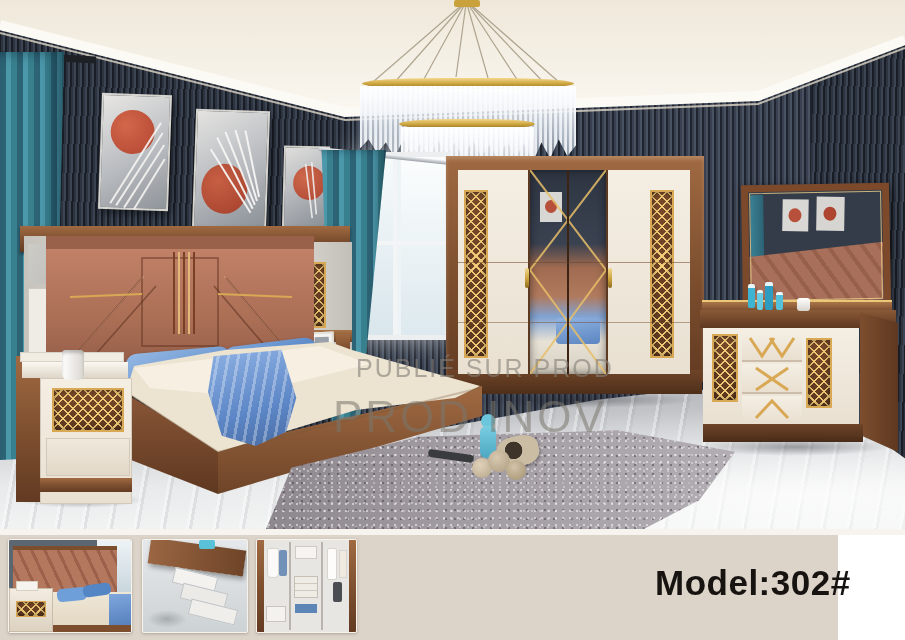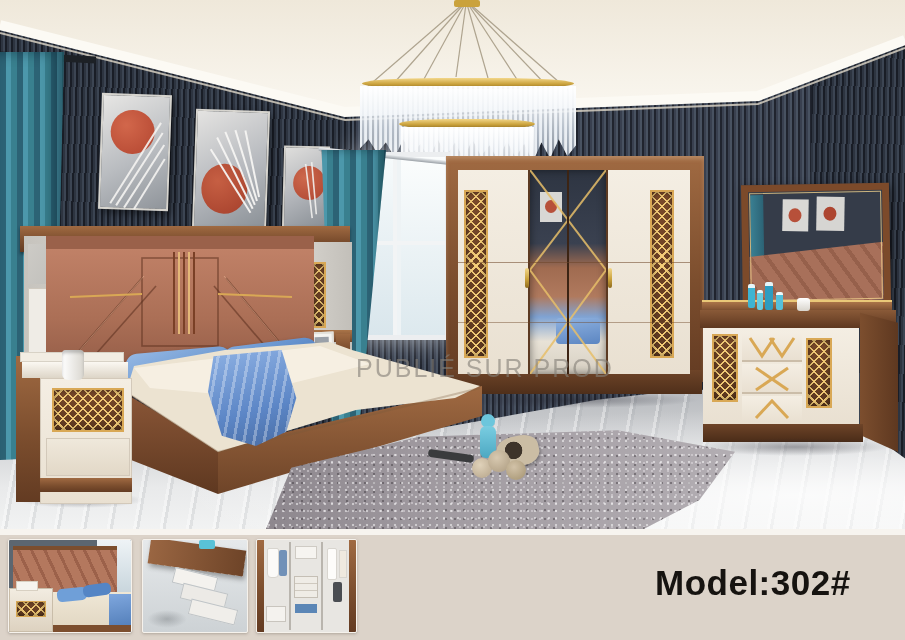--- a/index.html
+++ b/index.html
@@ -315,24 +315,25 @@
       <span class="abs" style="left:2px;top:12px;width:16px;height:32px;border-radius:6px;background:linear-gradient(180deg,#79cde1,#4da8c2);"></span>
     </div>
     <div class="abs" style="left:497px;top:436px;width:42px;height:30px;border-radius:40%;transform:rotate(-12deg);background:radial-gradient(circle at 40% 45%,#3e342a 0 28%,#cbbda4 30%);box-shadow:1px 2px 3px rgba(40,40,40,.4);"></div>
     <div class="abs" style="left:472px;top:450px;width:56px;height:34px;">
       <span class="abs" style="left:0;top:8px;width:20px;height:20px;border-radius:50%;background:radial-gradient(circle at 40% 35%,#e0d2ba,#b5a489);"></span>
       <span class="abs" style="left:16px;top:0;width:22px;height:22px;border-radius:50%;background:radial-gradient(circle at 40% 35%,#d8c9b0,#ac9b80);"></span>
       <span class="abs" style="left:34px;top:10px;width:20px;height:20px;border-radius:50%;background:radial-gradient(circle at 40% 35%,#d2c2a8,#a3926f);"></span>
     </div>
 
     <div class="abs watermark" style="left:356px;top:354px;font-size:25px;letter-spacing:2px;">PUBLIÉ SUR PROD</div>
+    <div class="abs watermark" style="left:333px;top:392px;font-size:44px;letter-spacing:3px;color:rgba(122,118,110,.55);">PROD INOV</div>
   </div>
 
   <div class="abs" style="left:0;top:529px;width:905px;height:6px;background:#f7f4ef;"></div>
-  <div class="abs" id="footer" style="left:0;top:535px;width:905px;height:105px;">
+  <div class="abs" id="footer" style="left:0;top:535px;width:838px;height:105px;">
 
     <div class="thumb" style="left:8px;top:4px;width:122px;height:92px;background:#5c6670;">
       <div class="abs" style="left:88px;top:0;width:34px;height:52px;background:linear-gradient(180deg,#eef3f6,#c9d6dd);"></div>
       <div class="abs" style="left:4px;top:6px;width:104px;height:46px;background:repeating-linear-gradient(65deg,#b4785e 0 9px,#9c614a 9px 12px);border-top:4px solid #7c4e2e;"></div>
       <div class="abs" style="left:0;top:48px;width:44px;height:44px;background:linear-gradient(180deg,#f2ece1,#ddd2c0);border:1px solid #c9bda9;">
         <span class="abs lattice" style="left:6px;top:12px;width:30px;height:16px;border-width:1px;"></span>
         <span class="abs" style="left:6px;top:-8px;width:22px;height:10px;background:#f6f4ef;border:1px solid #d8d0c2;"></span>
       </div>
       <div class="abs" style="left:44px;top:52px;width:78px;height:40px;background:linear-gradient(180deg,#efe7d6,#e0d5c0);">
         <span class="abs" style="left:4px;top:-4px;width:30px;height:13px;border-radius:5px;background:#6f9fd8;transform:rotate(-6deg);"></span>

